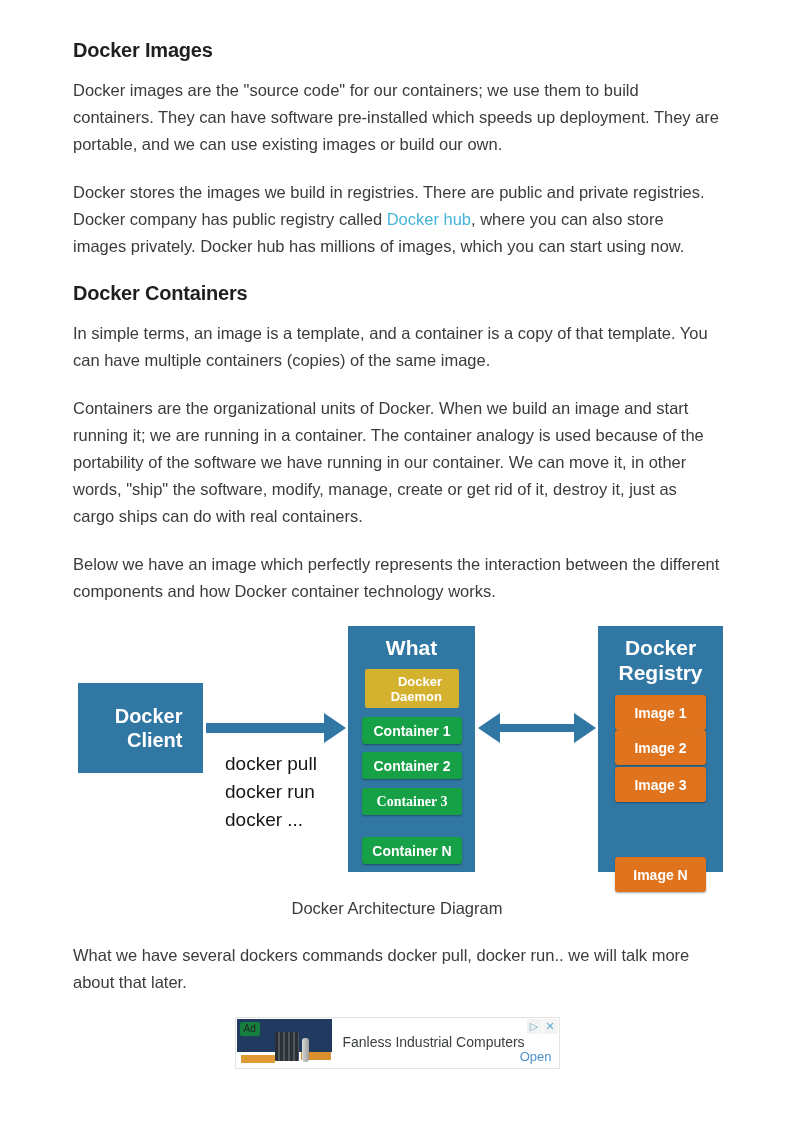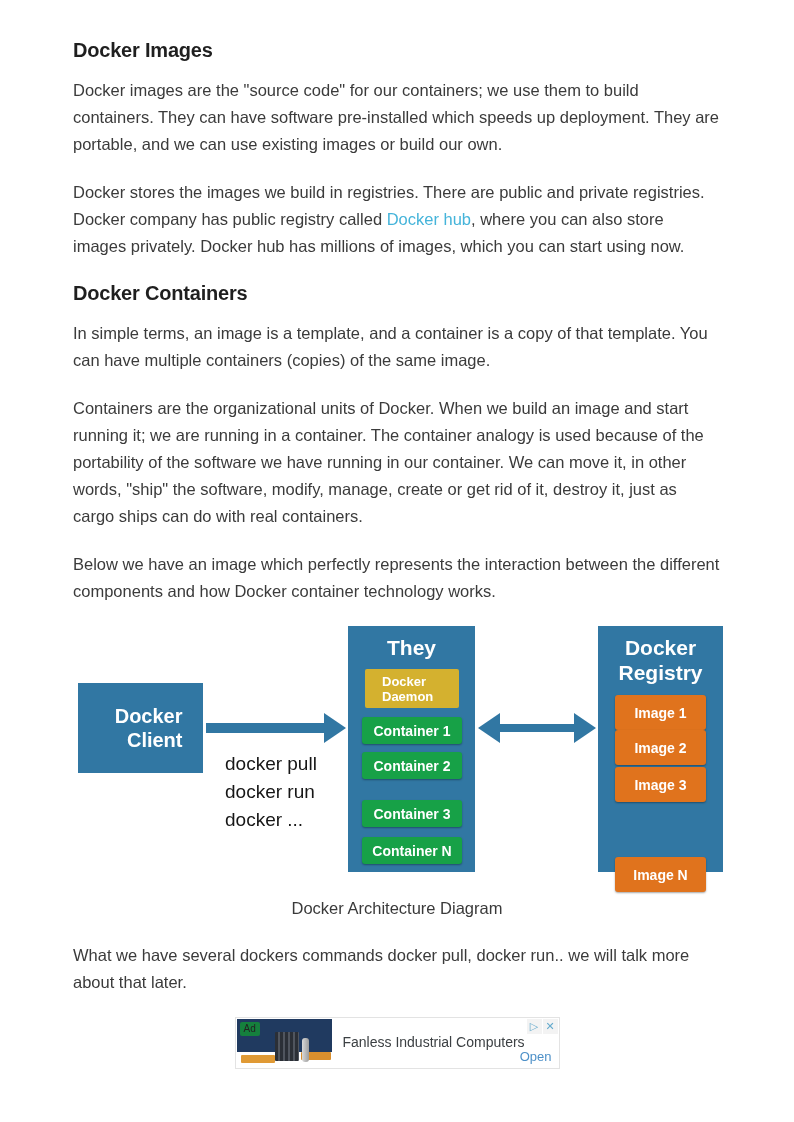--- a/index.html
+++ b/index.html
@@ -82,34 +82,34 @@
     text-align: center;
     margin-top: 9px;
   }
   .daemon-box {
     position: absolute;
     left: 17px; top: 43px;
     width: 94px; height: 39px;
     background: #d4b12f;
     border-radius: 2px;
     display: flex; align-items: center; justify-content: center;
-    text-align: left;
+    text-align: right;
     color: #ffffff; font-weight: bold;
     font-size: 13px; line-height: 15px;
   }
   .daemon-box span { display: inline-block; width: 60px; }
   .chip {
     position: absolute;
     border-radius: 3px;
     display: flex; align-items: center; justify-content: center;
     color: #ffffff; font-weight: bold; font-size: 14px;
     box-shadow: 0 1px 2px rgba(0,0,0,0.35);
   }
   .container-chip { left: 14px; width: 100px; height: 27px; background: #17a147; }
-  .c1 { top: 91px; } .c2 { top: 126px; } .c3 { top: 174px; } .cN { top: 211px; }
+  .c1 { top: 91px; } .c2 { top: 126px; } .c3 { top: 162px; font-family: Liberation Serif, serif; } .cN { top: 211px; }
   .image-chip { left: 17px; width: 91px; height: 35px; background: #e0731d; }
   .i1 { top: 69px; } .i2 { top: 104px; } .i3 { top: 141px; } .iN { top: 208px; margin-top: 23px; }
 
   .caption {
     text-align: center;
     font-size: 16.5px;
     line-height: 27px;
     color: #3a3a3a;
     margin: 23px 0 20px 0;
   }
@@ -213,21 +213,21 @@
       <polygon points="118,2 140,17 118,32" fill="#3177a3"></polygon>
     </svg>
 
     <div class="cmd-lines">
       <div>docker pull</div>
       <div>docker run</div>
       <div>docker ...</div>
     </div>
 
     <div class="column col-host">
-      <div class="col-title">They</div>
+      <div class="col-title">What</div>
       <div class="daemon-box">
         <span>Docker Daemon</span>
       </div>
       <div class="chip container-chip c1">Container 1</div>
       <div class="chip container-chip c2">Container 2</div>
       <div class="chip container-chip c3">Container 3</div>
       <div class="chip container-chip cN">Container N</div>
     </div>
 
     <svg class="arrow-double" width="118" height="34" viewBox="0 0 118 34">

